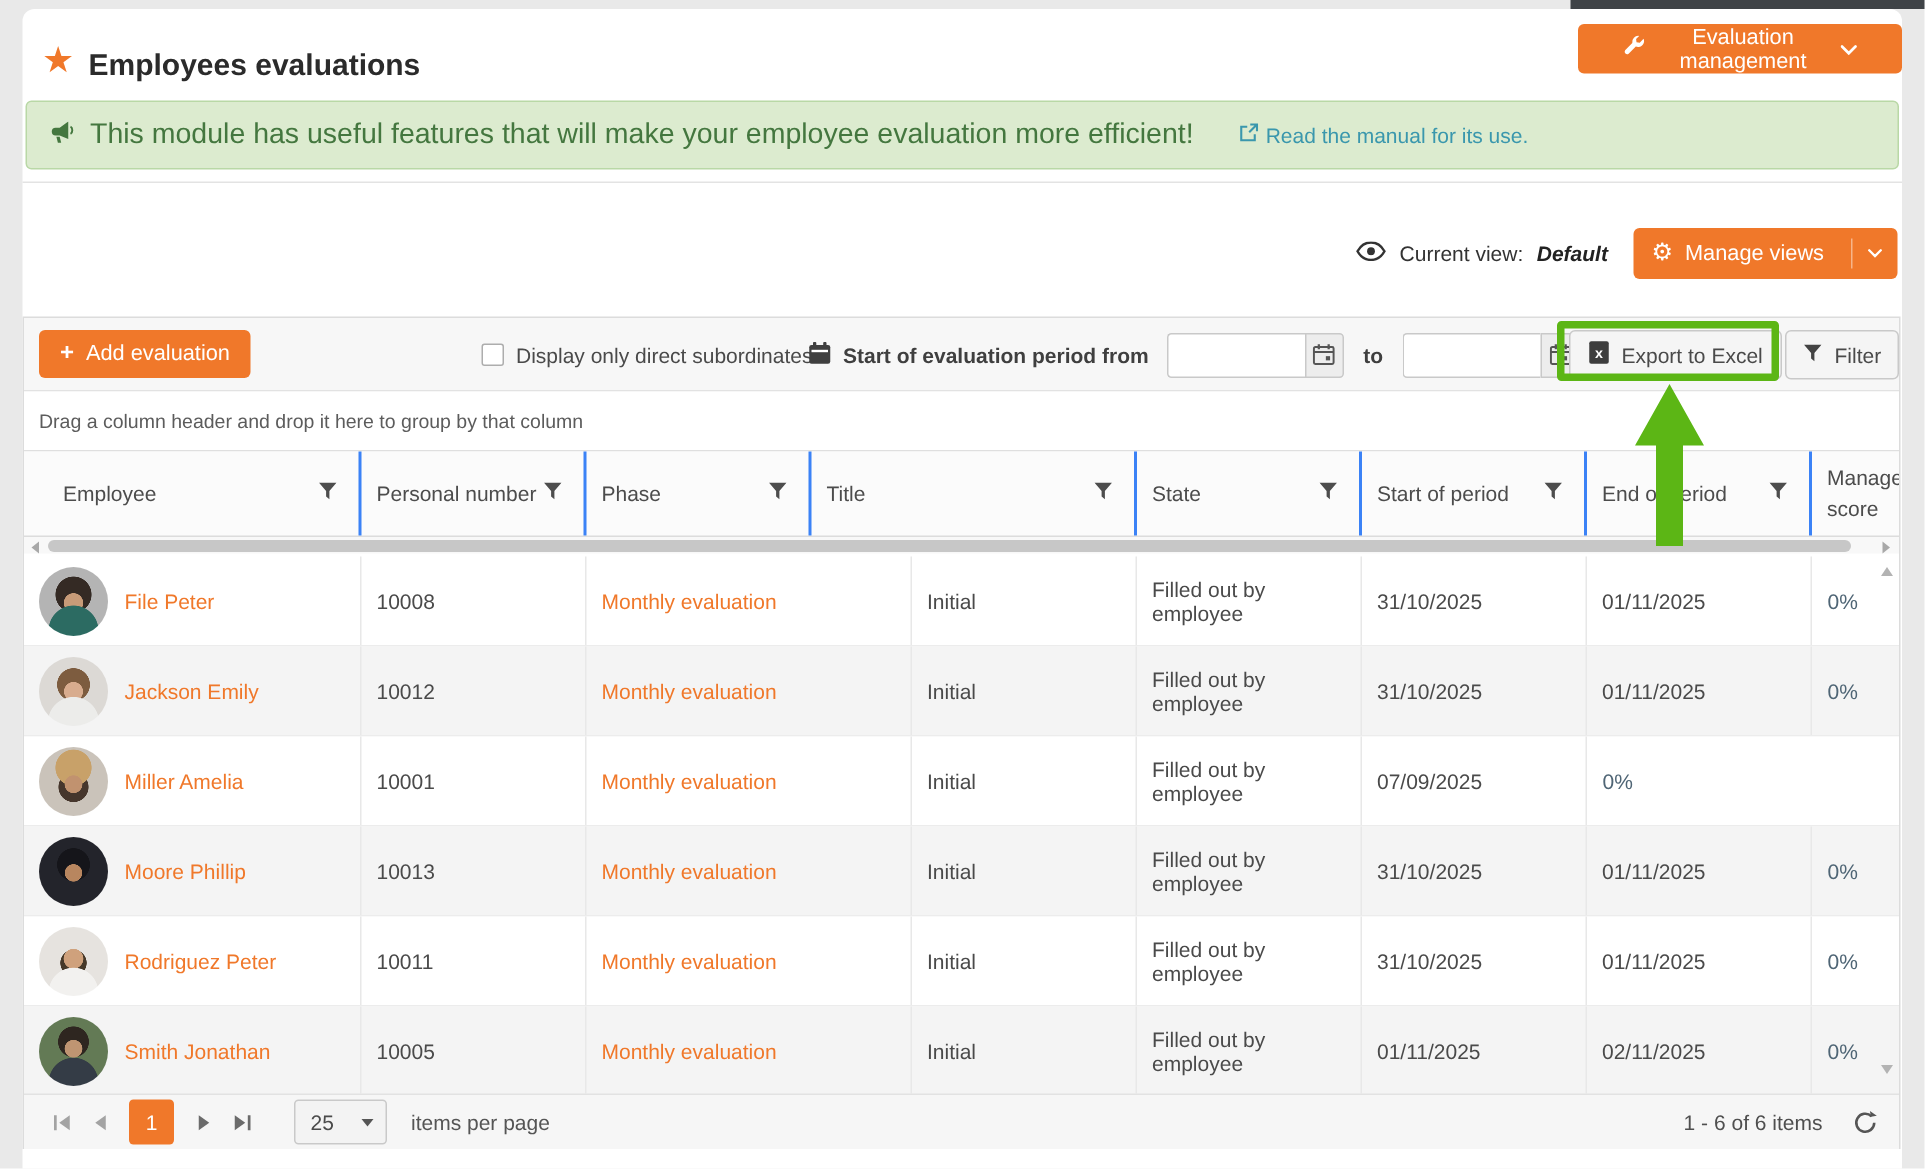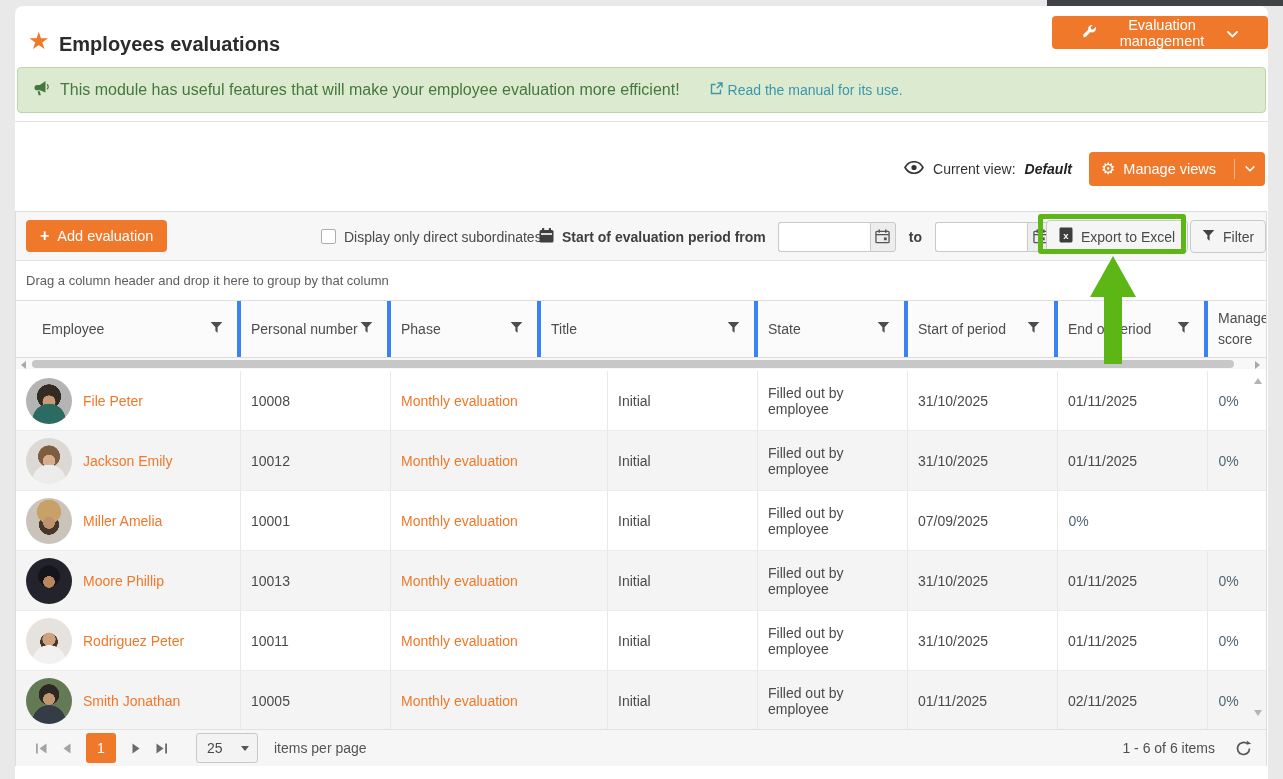--- a/index.html
+++ b/index.html
@@ -12,21 +12,21 @@
   #card { left:15px; top:6px; width:1253px; height:773px; background:#fff; border-radius:8px 8px 0 0; }
 
   
   .star { left:13px; top:23px; font-size:24px; color:#f0782a; line-height:1; }
   .page-title { left:44px; top:27px; font-size:20px; color:#2b2b2b; }
   .btn-orange { display:flex; align-items:center; gap:8px; background:#f0782a; color:#fff; border:none; border-radius:4px; font-size:14.5px; cursor:pointer; font-family:inherit; }
   #mgmt-btn { left:1037px; top:10px; height:33px; padding:0 30px; }
 
   
   #banner { left:2px; top:61px; width:1249px; height:46px; background:#dcebcf; border:1px solid #b9d8a6; border-radius:4px; display:flex; align-items:center; padding:0 15px; gap:10px; }
-  #banner .msg { color:#44773f; font-size:16px; }
+  #banner .msg { color:#44773f; font-size:19px; }
   #banner .lnk { color:#3a97ad; font-size:14px; display:flex; align-items:center; gap:5px; cursor:pointer; margin-left:20px; }
 
   #divider { left:0; top:115px; width:1253px; height:0; border-top:1px solid #e3e3e3; }
 
   
   #view-row { left:0; top:146px; width:1250px; height:34px; display:flex; justify-content:flex-end; align-items:center; gap:9px; }
   #view-row .vlabel { color:#333; }
   #view-row .vvalue { color:#222; font-weight:bold; margin-right:8px;font-style:italic; }
   #manage-btn { height:34px; padding:0 0 0 12px; }
   #manage-btn .seg { display:flex; align-items:center; padding:0 10px; height:20px; border-left:1px solid rgba(255,255,255,.45); margin-left:10px; }
@@ -46,21 +46,21 @@
   .datebtn { width:26px; height:30px; background:#ededed; border:1px solid #c9c9c9; border-radius:0 3px 3px 0; display:flex; align-items:center; justify-content:center; cursor:pointer; }
   #to-label { margin:16px 13px; color:#3f3f3f; font-weight:bold; }
   .btn-grey { display:flex; align-items:center; gap:8px; background:#f5f5f5; border:1px solid #c9c9c9; border-radius:4px; color:#4a4a4a; font-size:14px; cursor:pointer; font-family:inherit; }
   #export-btn { left:1030px; top:8px; height:33px; padding:0 12px; }
   #filter-btn { left:1174px; top:8px; height:33px; padding:0 11px; }
 
   #hint-bar { left:0; top:49px; width:1250px; height:40px; background:#fff; border-bottom:1px solid #dfdfdf; display:flex; align-items:center; padding-left:10px; color:#5c5c5c; font-size:13px; }
 
   
   #ghead { left:0; top:89px; width:1250px; height:57px; background:#fbfbfb; border-bottom:1px solid #dcdcdc; display:flex; }
-  .hcell { display:flex; align-items:center; border-right:4px solid #3b82f6; padding:0 14px 0 10px; color:#4c4c4c; overflow:hidden; }
+  .hcell { display:flex; align-items:center; border-right:2px solid #3b82f6; padding:0 14px 0 10px; color:#4c4c4c; overflow:hidden; }
   .hcell .hlabel { flex:1; }
   .hcell.c0 { padding-left:26px; }
   .hcell.c7 { border-right:none; padding-right:0; line-height:1.5; }
   .c0{width:225px}.c1{width:150px}.c2{width:217px}.c3{width:150px}.c4{width:150px}.c5{width:150px}.c6{width:150px}
   .hcell.c7{width:58px}
 
   
   #hscroll { left:0; top:146px; width:1250px; height:11px; background:#f8f8f8; }
   #hthumb { left:16px; top:1.5px; width:1202px; height:8px; background:#c7c7c7; border-radius:4px; cursor:pointer; }
   .tri { width:0; height:0; }

